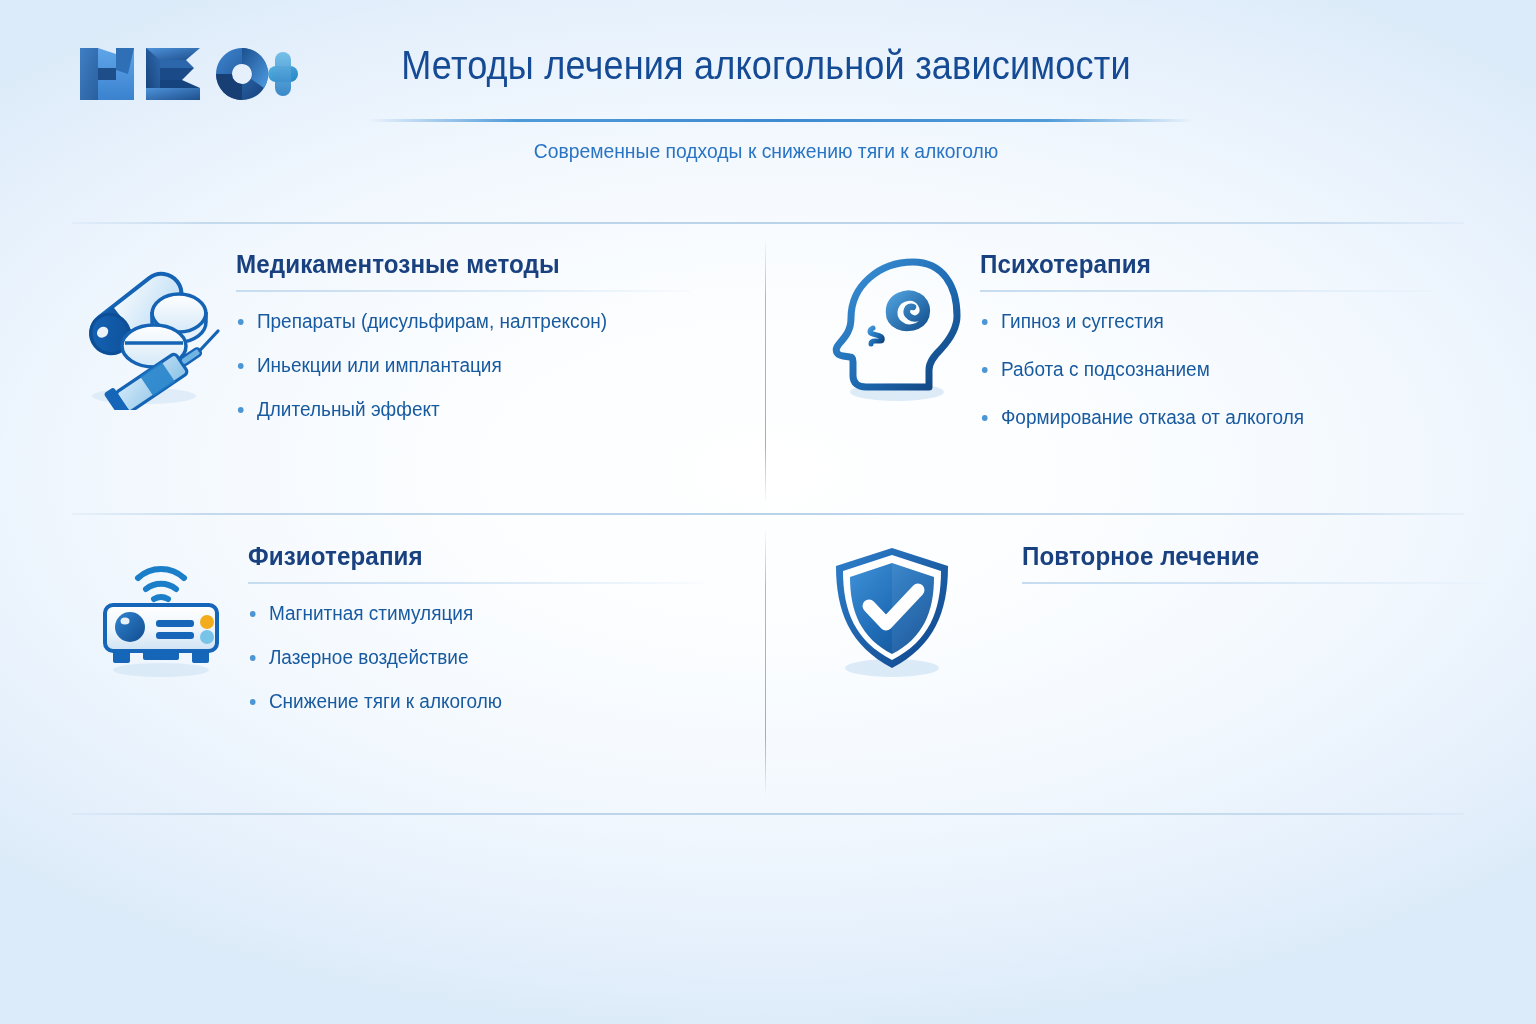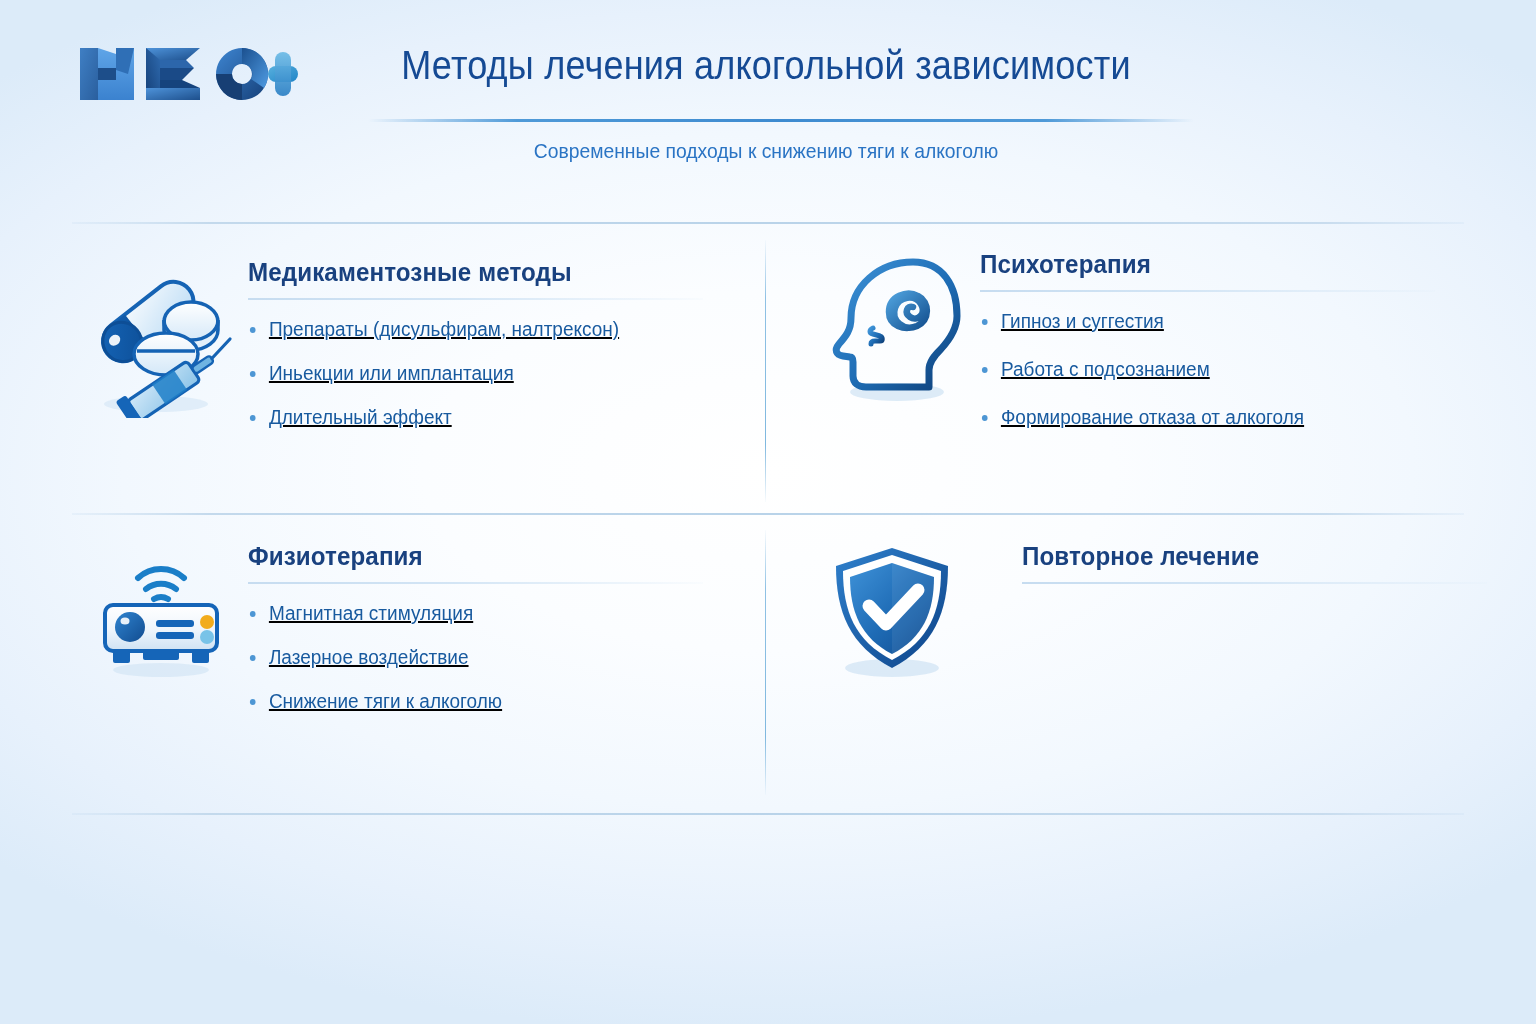--- a/index.html
+++ b/index.html
@@ -66,21 +66,21 @@
 
   .vr {
     position:absolute; left:765px; width:1px;
     background:linear-gradient(180deg, rgba(150,195,230,0.05) 0%, #8fc1e4 22%, #7fb8df 78%, rgba(150,195,230,0.05) 100%);
   }
   .vr.upper { top:240px;  height:262px; }
   .vr.lower { top:530px;  height:265px; }
 
   
   .card { position:absolute; }
-  .card.c1 { left:80px;  top:248px; width:660px; height:250px;margin-top:8px; }
+  .card.c1 { left:68px;  top:248px; width:660px; height:250px; }
   .card.c2 { left:812px; top:248px; width:660px; height:250px; }
   .card.c3 { left:80px;  top:540px; width:660px; height:255px; }
   .card.c4 { left:812px; top:540px; width:660px; height:255px; }
 
   .card-icon {
     position:absolute; left:0; top:2px;
     width:160px; height:160px;
     display:flex; align-items:flex-start; justify-content:center;
   }
   .card.c3 .card-icon { top:0; }
@@ -101,21 +101,21 @@
     white-space:nowrap;
     line-height:32px;
   }
   .card-rule {
     margin-top:10px;
     width:455px; height:2px;
     background:linear-gradient(90deg, #c6dcf0 0%, #d3e5f5 45%, rgba(210,230,246,0.08) 100%);
   }
   .card.c4 .card-rule { width:465px; }
 
-  ul.bullets { list-style:none; margin-top:16px;text-decoration:underline; }
+  ul.bullets { list-style:none; margin-top:16px; }
   ul.bullets li {
     position:relative;
     padding-left:22px;
     margin-bottom:18px;
     font-size:20px;
     line-height:26px;
     color:#185a9f;
     font-family:"Liberation Sans Narrow","Liberation Sans",sans-serif;
     transform:scaleX(0.95);
     transform-origin:left center;

